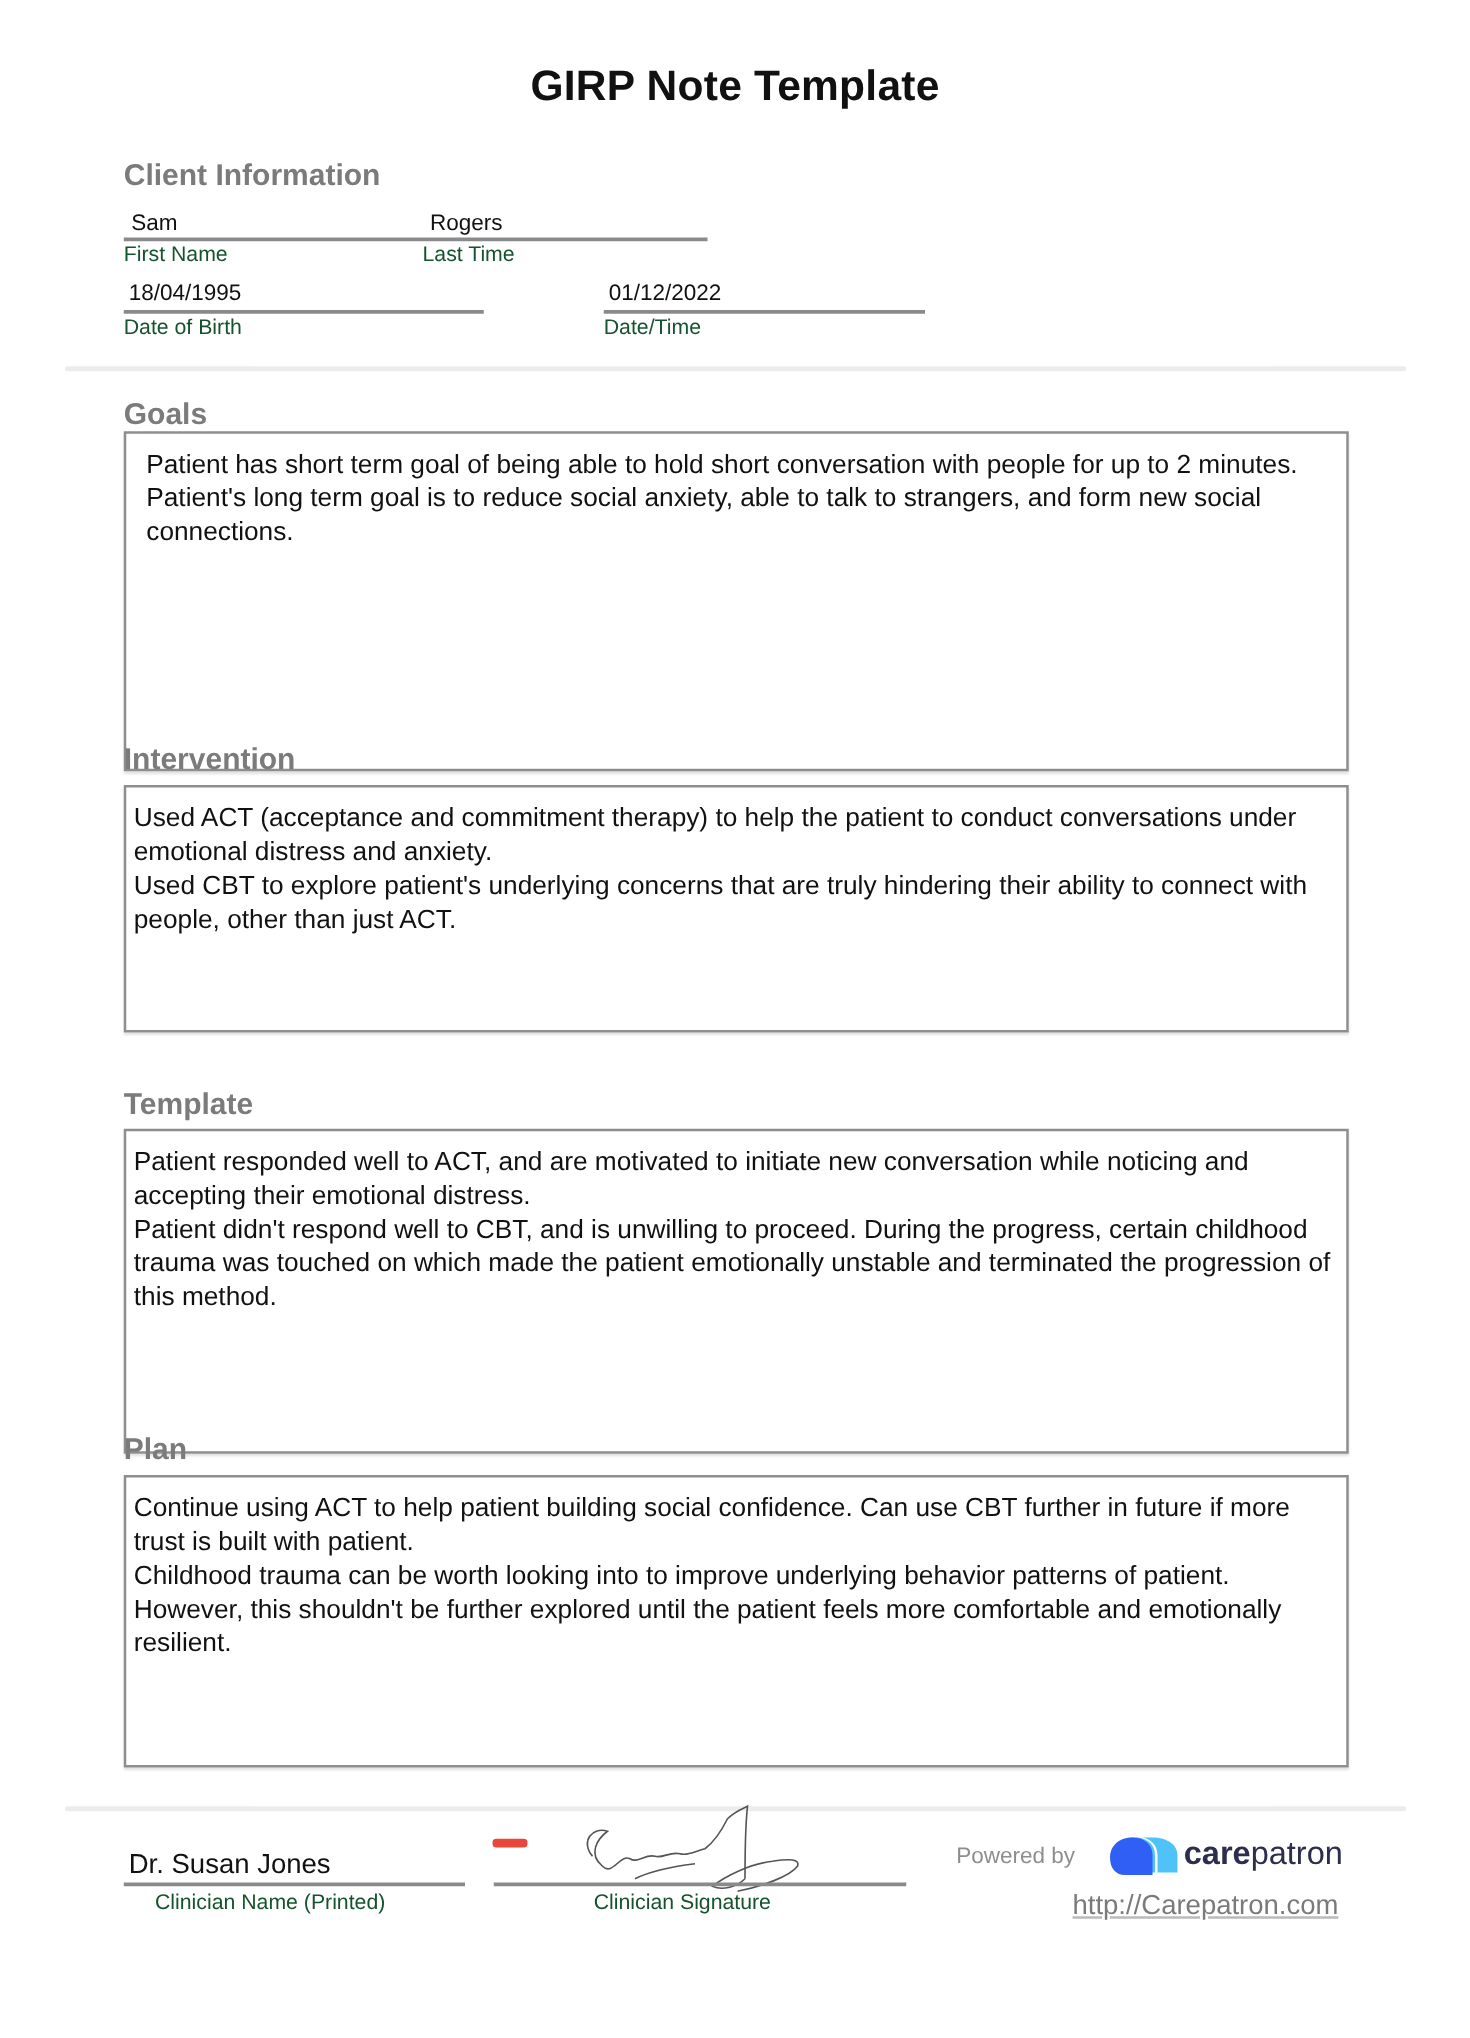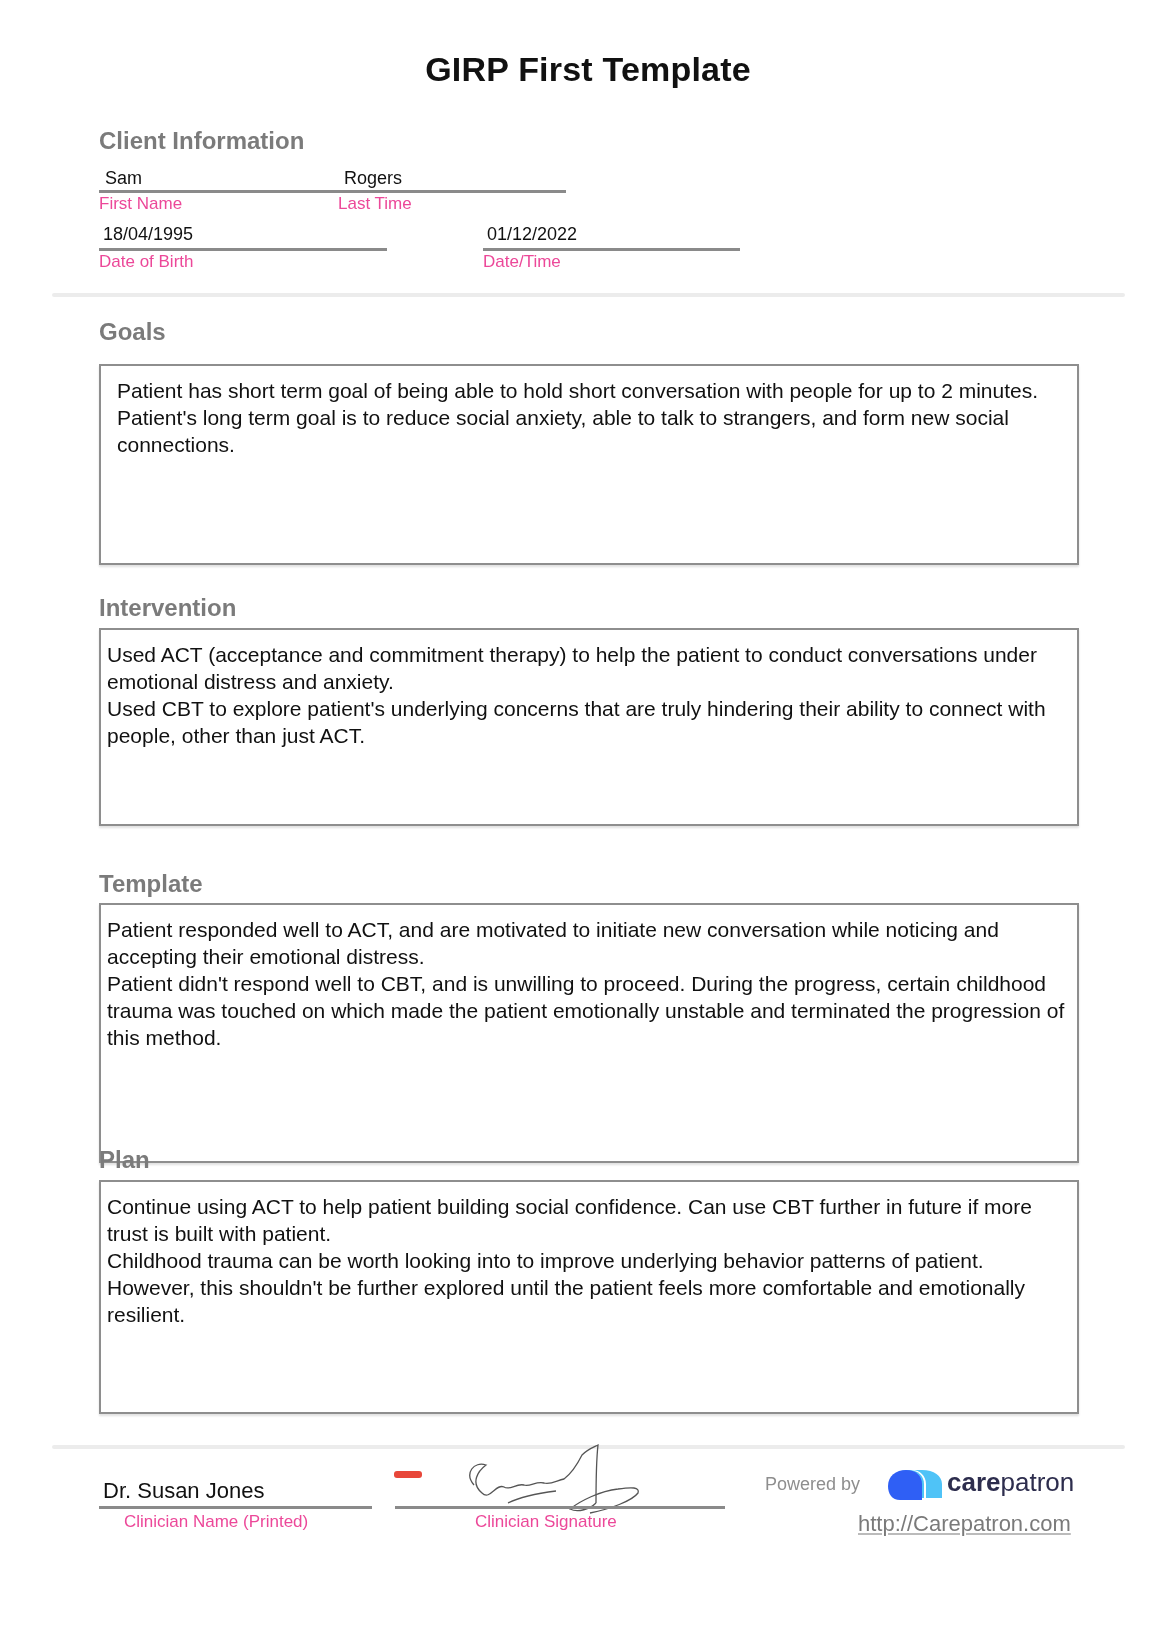--- a/index.html
+++ b/index.html
@@ -4,59 +4,59 @@
   <style>
     * { box-sizing: border-box; margin: 0; padding: 0; }
     html, body { width: 1176px; height: 1630px; background: #ffffff; overflow: hidden; }
     body { position: relative; font-family: "Liberation Sans", sans-serif; color: #111; }
     .abs { position: absolute; }
 
     .title { left: 0; width: 1176px; top: 50px; text-align: center; font-size: 34px; font-weight: bold; color: #111; letter-spacing: 0.2px; }
 
     .section-heading { font-size: 24px; font-weight: bold; color: #7b7b7b; }
     .field-value { font-size: 18px; color: #111; }
-    .field-label { font-size: 17px; color: #ec4899; }
+    .field-label { font-size: 17px; color: #14532d; }
     .underline { height: 3px; background: #8a8a8a; }
     .divider { height: 4px; background: #ececec; border-radius: 2px; }
 
     .note-box { left: 99px; width: 980px; border: 2px solid #8e8e8e; background: #fff; box-shadow: 0 2px 2px rgba(0,0,0,0.12); padding: 11px 6px 0 6px; font-size: 21px; line-height: 27px; color: #111; white-space: pre-line; }
 
     .sig-stroke { fill: none; stroke: #555; stroke-width: 1.3; }
     .badge { width: 28px; height: 7px; background: #e8473a; border-radius: 3px; }
 
     .powered { font-size: 18px; color: #8e8e8e; }
     .brand { font-size: 26px; color: #2d2d4d; }
     .brand b { font-weight: bold; }
     .brand-link { font-size: 22px; color: #7a7a7a; text-decoration: underline; text-decoration-color: #bbb; margin-left: 16px; }
   </style>
 </head>
 <body>
 
-<div class="abs title">GIRP First Template</div>
+<div class="abs title">GIRP Note Template</div>
 
 <div class="abs section-heading" style="left:99px; top:127px;">Client Information</div>
 
 <div class="abs field-value" style="left:105px; top:168px;">Sam</div>
 <div class="abs field-value" style="left:344px; top:168px;">Rogers</div>
 <div class="abs underline" style="left:99px; top:190px; width:467px;"></div>
 <div class="abs field-label" style="left:99px; top:194px;">First Name</div>
 <div class="abs field-label" style="left:338px; top:194px;">Last Time</div>
 
 <div class="abs field-value" style="left:103px; top:224px;">18/04/1995</div>
 <div class="abs underline" style="left:99px; top:248px; width:288px;"></div>
 <div class="abs field-label" style="left:99px; top:252px;">Date of Birth</div>
 
 <div class="abs field-value" style="left:487px; top:224px;">01/12/2022</div>
 <div class="abs underline" style="left:483px; top:248px; width:257px;"></div>
 <div class="abs field-label" style="left:483px; top:252px;">Date/Time</div>
 
 <div class="abs divider" style="left:52px; top:293px; width:1073px;"></div>
 
 <div class="abs section-heading" style="left:99px; top:318px;">Goals</div>
-<div class="abs note-box" style="top:364px; height:201px;padding-left:16px;">Patient has short term goal of being able to hold short conversation with people for up to 2 minutes.
+<div class="abs note-box" style="top:345px; height:272px;padding-left:16px;">Patient has short term goal of being able to hold short conversation with people for up to 2 minutes.
 Patient's long term goal is to reduce social anxiety, able to talk to strangers, and form new social connections.</div>
 
 <div class="abs section-heading" style="left:99px; top:594px;">Intervention</div>
 <div class="abs note-box" style="top:628px; height:198px;">Used ACT (acceptance and commitment therapy) to help the patient to conduct conversations under emotional distress and anxiety.
 Used CBT to explore patient's underlying concerns that are truly hindering their ability to connect with people, other than just ACT.</div>
 
 <div class="abs section-heading" style="left:99px; top:870px;">Template</div>
 <div class="abs note-box" style="top:903px; height:260px;">Patient responded well to ACT, and are motivated to initiate new conversation while noticing and accepting their emotional distress.
 Patient didn't respond well to CBT, and is unwilling to proceed. During the progress, certain childhood trauma was touched on which made the patient emotionally unstable and terminated the progression of this method.</div>
 

